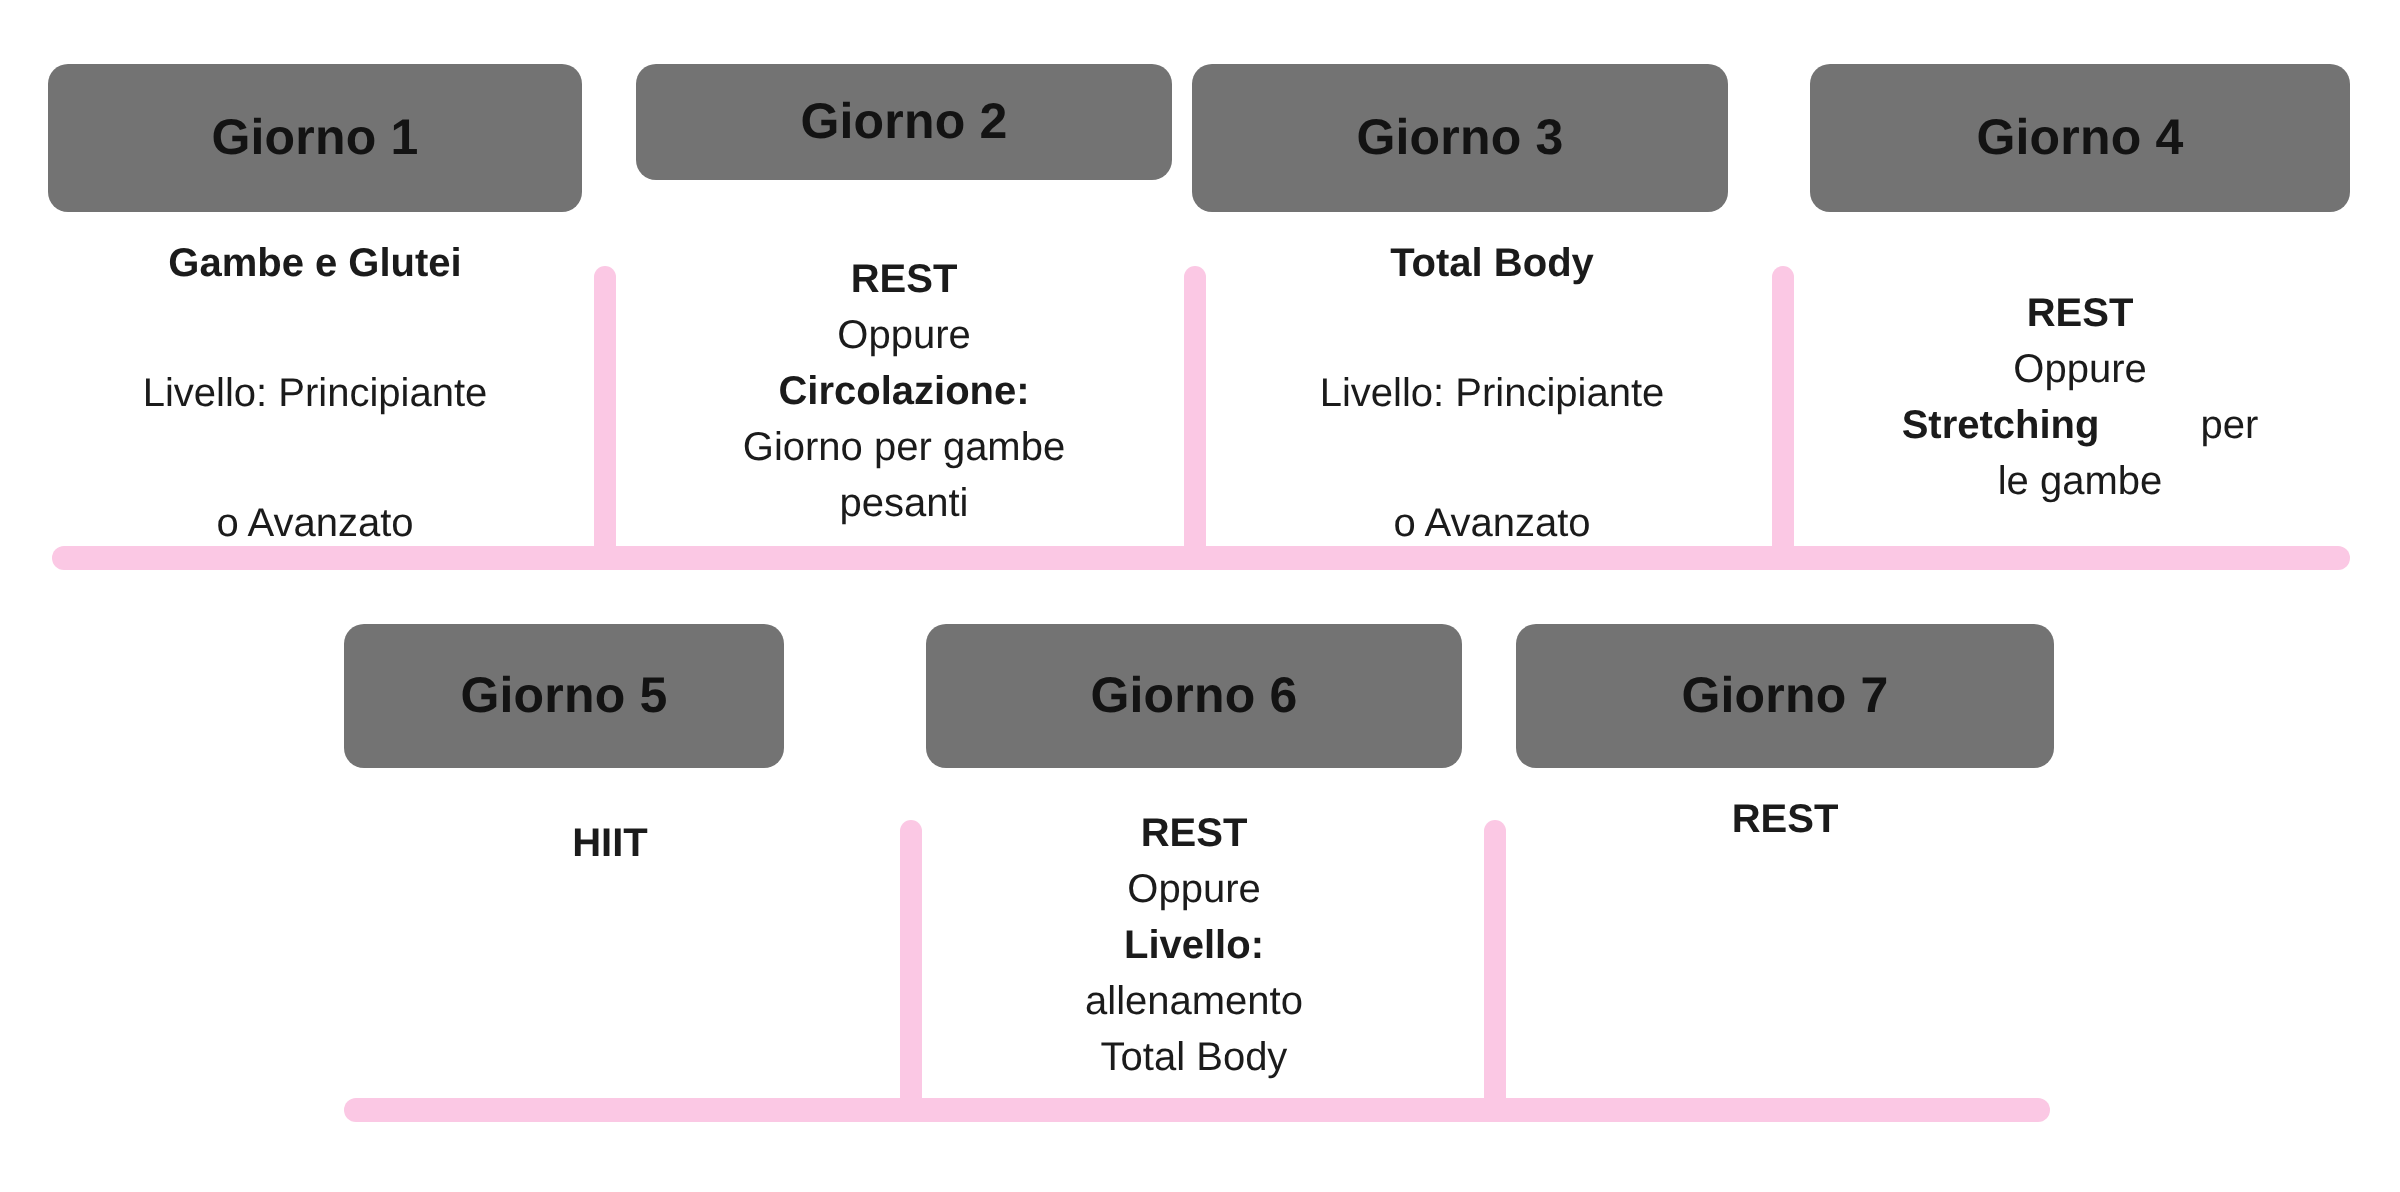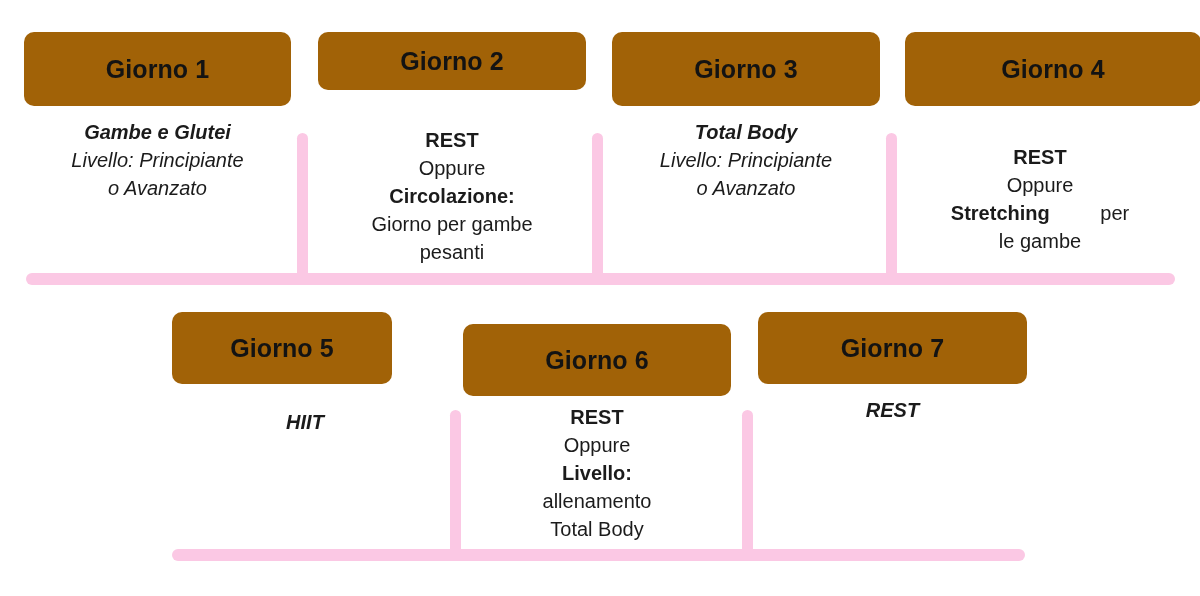--- a/index.html
+++ b/index.html
@@ -29,21 +29,21 @@
     position: absolute;
     left: 0;
     width: 1200px;
   }
   .row-top    { top: 0px;   height: 300px; }
   .row-bottom { top: 300px; height: 296px; }
 
   
   .day-pill {
     position: absolute;
-    background: #a16207;
+    background: #737373;
     border-radius: 10px;
     display: flex;
     align-items: center;
     justify-content: center;
     box-sizing: border-box;
   }
   .day-pill-label {
     font-size: 25px;
     font-weight: 700;
     letter-spacing: 0.1px;
@@ -55,22 +55,21 @@
   .day-body {
     position: absolute;
     display: flex;
     flex-direction: column;
     align-items: center;
     justify-content: flex-start;
     text-align: center;
     box-sizing: border-box;
   }
   .day-body.center-vert {
-    justify-content: flex-start;
-    font-style: italic;
+    justify-content: space-between;
   }
   .line {
     font-size: 20px;
     line-height: 1.40;
     color: #1b1b1b;
     white-space: nowrap;
   }
   .line.b    { font-weight: 700; }
   .line.norm { font-weight: 400; }
   .line .b   { font-weight: 700; margin-top: 16px; }
@@ -108,30 +107,30 @@
       <span class="day-pill-label">Giorno 2</span>
     </div>
     <div class="day-body" style="left:318px; top:126px; width:268px; height:150px;">
       <div class="line b">REST</div>
       <div class="line norm">Oppure</div>
       <div class="line b">Circolazione:</div>
       <div class="line norm">Giorno per gambe</div>
       <div class="line norm">pesanti</div>
     </div>
 
-    <div class="day-pill" style="left:612px; top:32px; width:268px; height:74px;">
+    <div class="day-pill" style="left:596px; top:32px; width:268px; height:74px;">
       <span class="day-pill-label">Giorno 3</span>
     </div>
     <div class="day-body center-vert" style="left:612px; top:118px; width:268px; height:158px;">
       <div class="line b">Total Body</div>
       <div class="line norm">Livello: Principiante</div>
       <div class="line norm">o Avanzato</div>
     </div>
 
-    <div class="day-pill" style="left:905px; top:32px; width:296px; height:74px;justify-content:center;">
+    <div class="day-pill" style="left:905px; top:32px; width:270px; height:74px;justify-content:center;">
       <span class="day-pill-label">Giorno 4</span>
     </div>
     <div class="day-body" style="left:905px; top:143px; width:270px; height:133px;">
       <div class="line b">REST</div>
       <div class="line norm">Oppure</div>
       <div class="line"><span class="b">Stretching</span><span class="n"> per</span></div>
       <div class="line norm">le gambe</div>
     </div>
 
     <div class="vbar" style="left:297px; top:133px; width:11px; height:150px;"></div>
@@ -142,21 +141,21 @@
 
   <div class="row row-bottom">
 
     <div class="day-pill" style="left:172px; top:12px; width:220px; height:72px;">
       <span class="day-pill-label">Giorno 5</span>
     </div>
     <div class="day-body center-vert" style="left:172px; top:108px; width:266px; height:152px;">
       <div class="line b">HIIT</div>
     </div>
 
-    <div class="day-pill" style="left:463px; top:24px; width:268px; height:72px;">
+    <div class="day-pill" style="left:463px; top:12px; width:268px; height:72px;">
       <span class="day-pill-label">Giorno 6</span>
     </div>
     <div class="day-body" style="left:463px; top:103px; width:268px; height:145px;">
       <div class="line b">REST</div>
       <div class="line norm">Oppure</div>
       <div class="line b">Livello:</div>
       <div class="line norm">allenamento</div>
       <div class="line norm">Total Body</div>
     </div>
 

